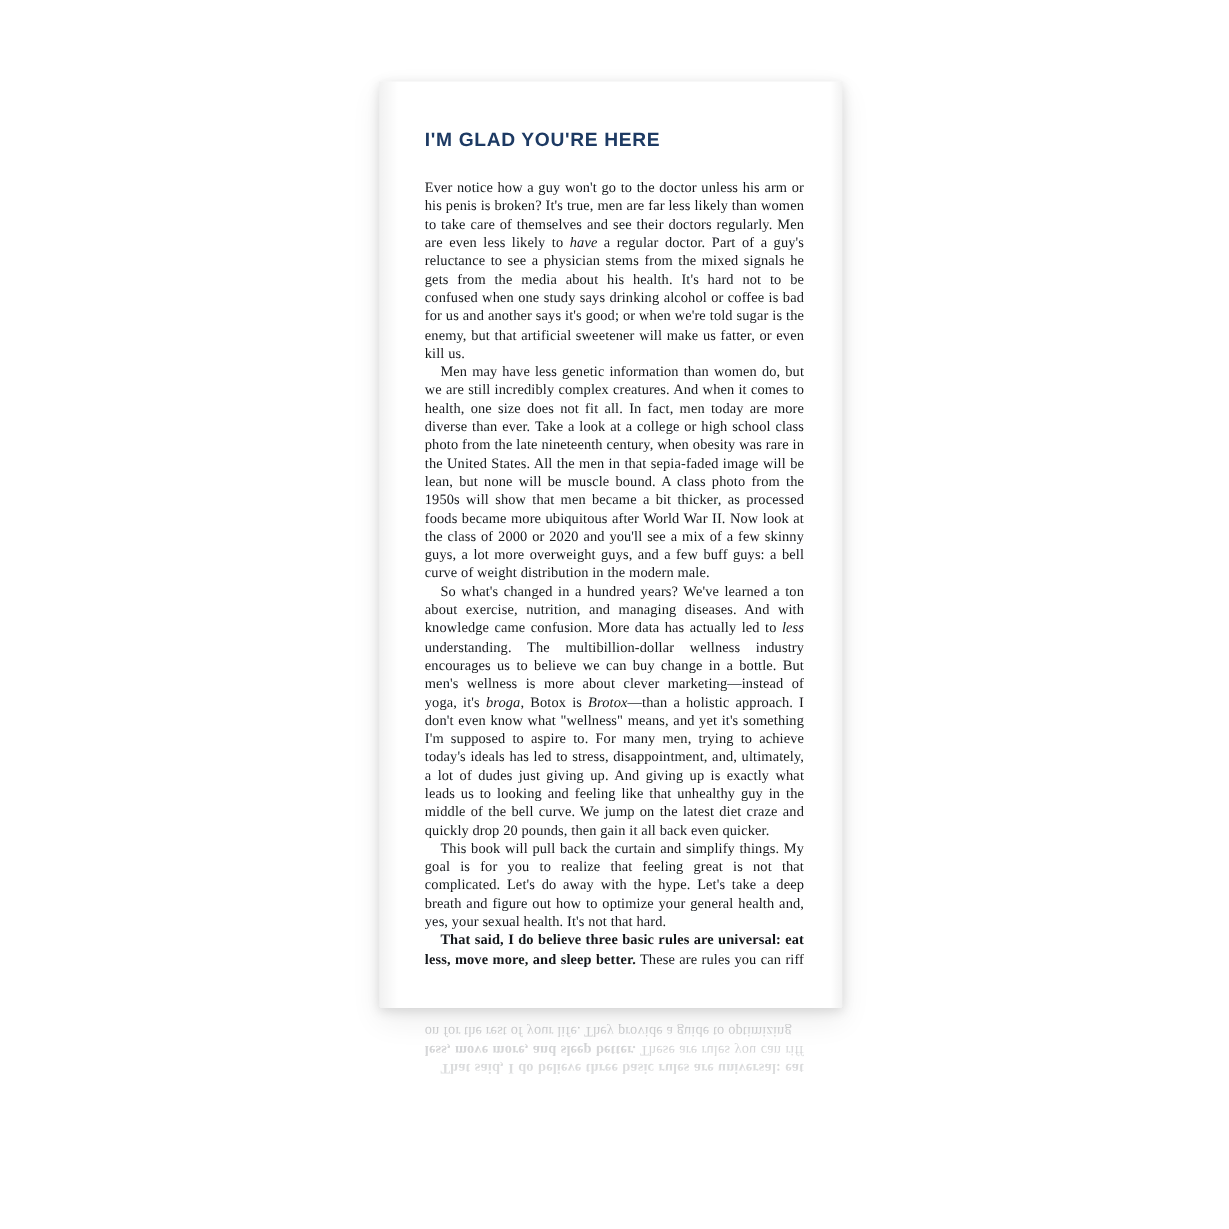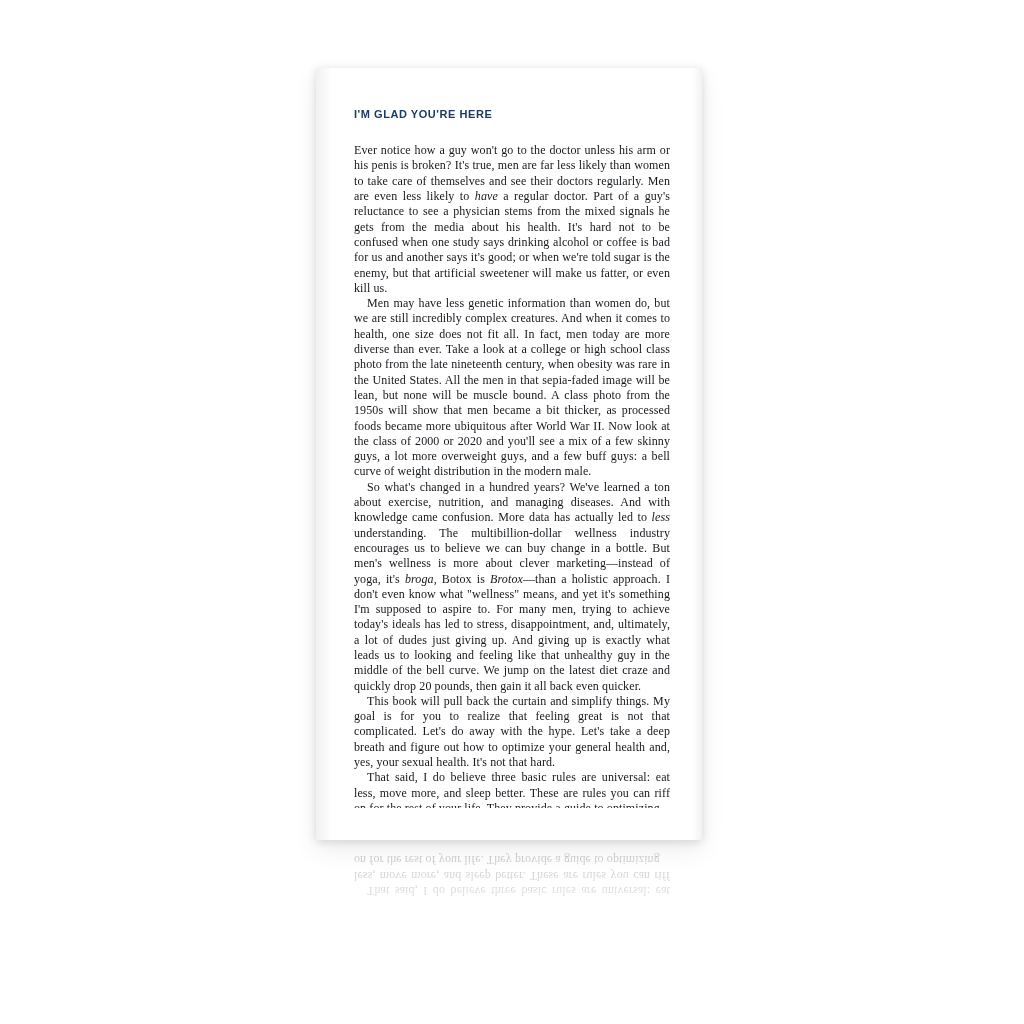--- a/index.html
+++ b/index.html
@@ -54,41 +54,41 @@
     position: absolute;
     left: 38px;
     top: 40px;
     width: 316px;
     height: 700px;
     overflow: hidden;
   }
   .chapter-title {
     font-family: "Liberation Sans", sans-serif;
     font-weight: bold;
-    font-size: 11px;
+    font-size: 16px;
     letter-spacing: 0.55px;
     color: #1d3a63;
     margin: 0 0 22px 0;
     line-height: 1.2;
   }
   .para {
     margin: 0;
     font-size: 12px;
     line-height: 15.3px;
     color: #15181c;
     text-align: justify;
     text-justify: inter-word;
     hyphens: none;
     letter-spacing: 0.1px;
   }
   .para.indent {
     text-indent: 13px;
   }
   .para em { font-style: italic; }
-  .para strong { font-weight: normal; }
+  .para strong { font-weight: bold; }
 
   
   .reflection {
     position: absolute;
     left: 316px;
     top: 846px;
     width: 386px;
     height: 120px;
     overflow: hidden;
     opacity: 0.30;

